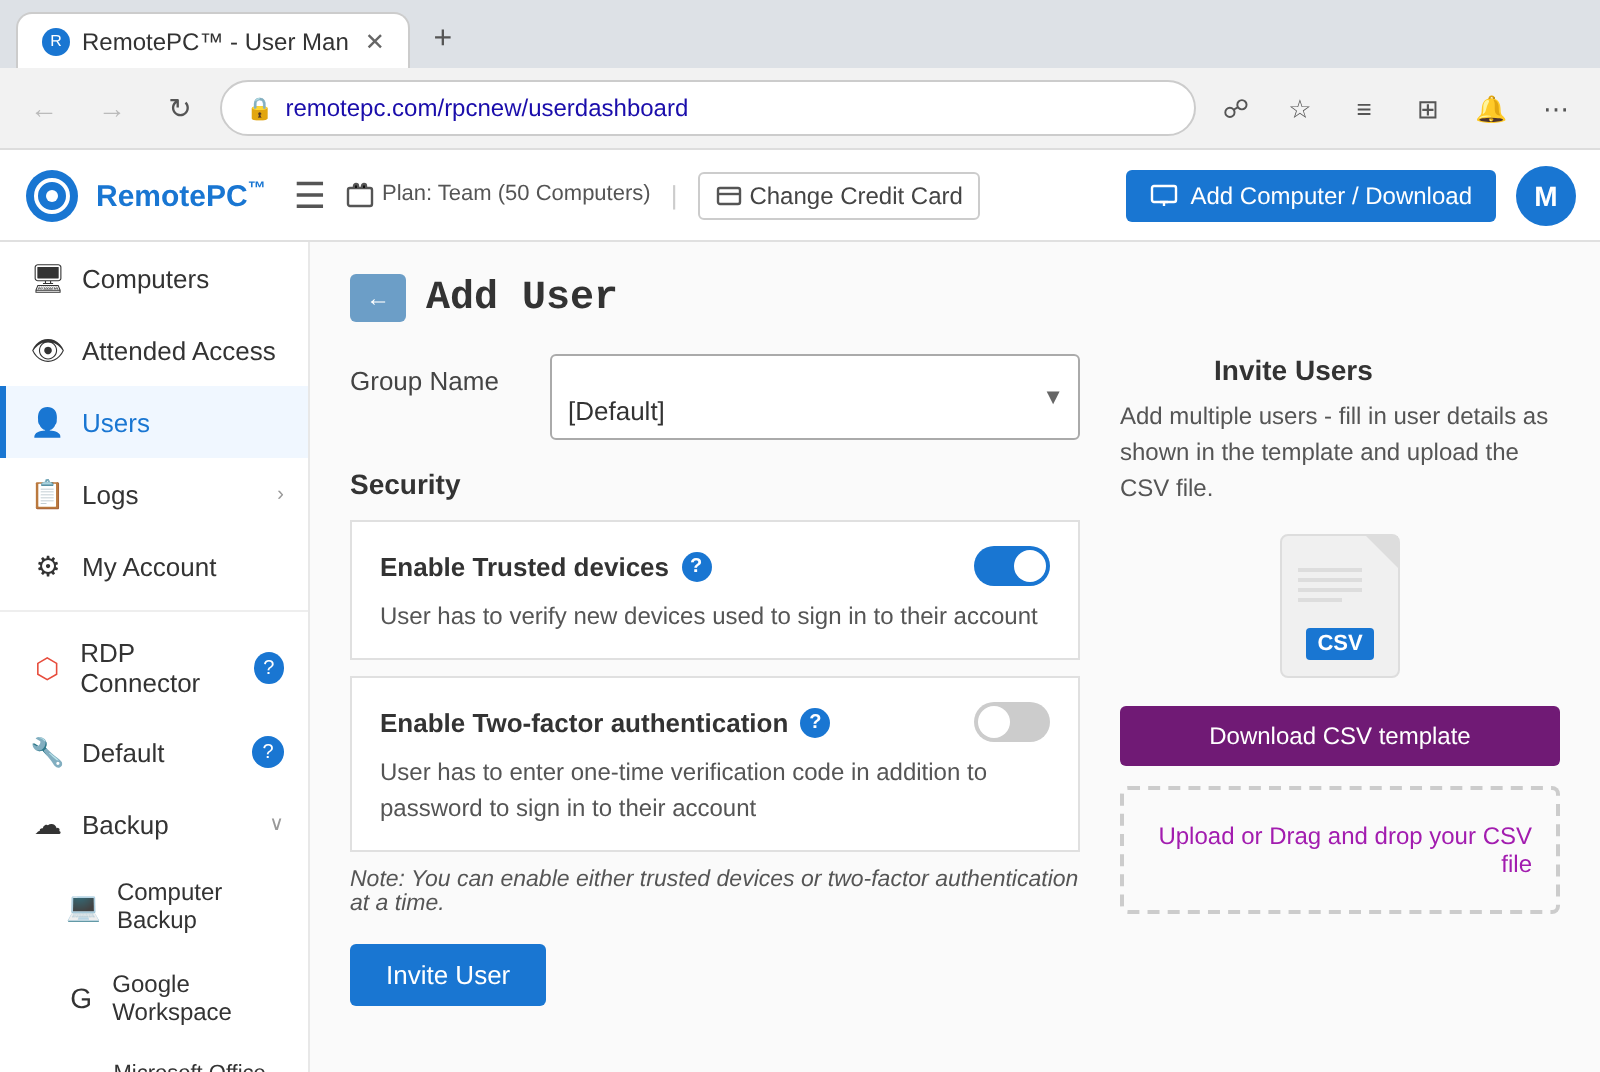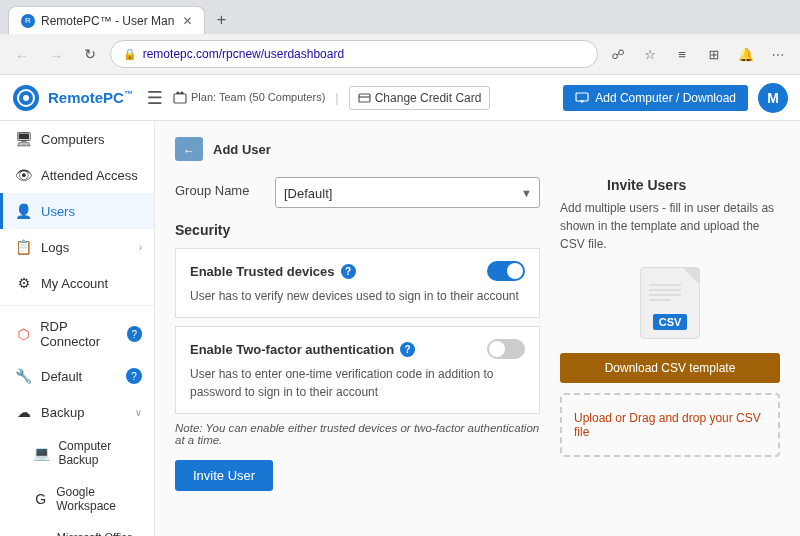--- a/index.html
+++ b/index.html
@@ -51,34 +51,34 @@
     .sidebar-divider { border: none; border-top: 1px solid #eee; margin: 4px 0; }
     .sidebar-sub { padding-left: 30px; }
     .sidebar-badge { margin-left: auto; background: #1976d2; color: white; border-radius: 50%; width: 16px; height: 16px; font-size: 10px; display: flex; align-items: center; justify-content: center; }
 
     
     .content { flex: 1; padding: 16px 20px; overflow-y: auto; background: #fafafa; }
     
     
     .page-header { display: flex; align-items: center; gap: 10px; margin-bottom: 16px; }
     .back-btn { width: 28px; height: 24px; background: #6c9ec7; border-radius: 3px; display: flex; align-items: center; justify-content: center; color: white; cursor: pointer; font-size: 12px; }
-    .page-title { font-size: 13px; font-weight: 600; color: #333; }
+    .page-title { font-size: 20px; font-weight: 600; color: #333; font-family: Liberation Mono, monospace; }
     
     .form-layout { display: flex; gap: 20px; }
     .form-main { flex: 1; }
     .form-side { width: 220px; }
     
     .form-row { display: flex; align-items: flex-start; margin-bottom: 14px; }
     .form-label { width: 100px; font-size: 13px; color: #444; padding-top: 6px; flex-shrink: 0; }
     .form-control-area { flex: 1; }
     .text-input { width: 100%; border: 1px solid #aaa; border-radius: 3px; padding: 6px 8px; font-size: 13px; color: #333; outline: none; }
     .input-note { font-size: 11px; color: #666; margin-top: 3px; }
     
     .select-wrapper { position: relative; display: inline-block; width: 100%; }
-    .form-select { width: 100%; border: 1px solid #aaa; border-radius: 3px; padding: 8px 28px 6px 8px; font-size: 13px; color: #333; appearance: none; background: white; cursor: pointer; outline: none; }
+    .form-select { width: 100%; border: 1px solid #aaa; border-radius: 3px; padding: 20px 28px 6px 8px; font-size: 13px; color: #333; appearance: none; background: white; cursor: pointer; outline: none; }
     .select-arrow { position: absolute; right: 8px; top: 50%; transform: translateY(-50%); color: #666; font-size: 11px; pointer-events: none; }
     
     
     .security-section { margin-top: 4px; }
     .security-title { font-size: 14px; font-weight: 600; color: #333; margin-bottom: 10px; }
     .security-card { background: #fff; border: 1px solid #e0e0e0; border-radius: 0; padding: 12px 14px; margin-bottom: 8px; }
     .security-card-header { display: flex; align-items: center; justify-content: space-between; margin-bottom: 6px; }
     .security-card-title { font-size: 13px; font-weight: 600; color: #333; display: flex; align-items: center; gap: 6px; }
     .help-icon { width: 15px; height: 15px; background: #1976d2; border-radius: 50%; color: white; font-size: 10px; display: flex; align-items: center; justify-content: center; cursor: pointer; }
     .security-desc { font-size: 12px; color: #555; line-height: 1.5; }
@@ -95,22 +95,22 @@
     
     
     .action-row { display: flex; align-items: center; gap: 10px; margin-top: 14px; }
     .invite-btn { background: #1976d2; color: white; border: none; border-radius: 3px; padding: 8px 18px; font-size: 13px; font-weight: 500; cursor: pointer; }
     .invite-title { font-size: 14px; font-weight: 600; color: #333; margin-bottom: 6px; margin-left: 47px; }
     .invite-desc { font-size: 12px; color: #555; line-height: 1.5; margin-bottom: 14px; }
     .csv-icon-area { display: flex; justify-content: center; margin-bottom: 14px; }
     .csv-file-body { width: 60px; height: 72px; background: #f0f0f0; border-radius: 4px; border: 1px solid #ddd; position: relative; display: flex; flex-direction: column; align-items: center; justify-content: flex-end; padding-bottom: 8px; }
     .csv-file-corner { position: absolute; top: 0; right: 0; width: 16px; height: 16px; background: #ddd; clip-path: polygon(0 0, 100% 100%, 100% 0); }
     .csv-badge { background: #1976d2; color: white; font-size: 11px; font-weight: bold; padding: 2px 6px; border-radius: 2px; }
-    .download-csv-btn { background: #a16207; color: white; border: none; border-radius: 3px; padding: 8px 14px; font-size: 12px; cursor: pointer; width: 100%; margin-bottom: 10px; }
-    .upload-dropzone { border: 2px dashed #ccc; border-radius: 4px; padding: 16px 12px; text-align: left; font-size: 12px; color: #c2410c; cursor: pointer; }
+    .download-csv-btn { background: #701a75; color: white; border: none; border-radius: 3px; padding: 8px 14px; font-size: 12px; cursor: pointer; width: 100%; margin-bottom: 10px; }
+    .upload-dropzone { border: 2px dashed #ccc; border-radius: 4px; padding: 16px 12px; text-align: right; font-size: 12px; color: #a21caf; cursor: pointer; }
 
     
     .sidebar-rdp { color: #e74c3c; }
     .sidebar-helpdesk { color: #e67e22; }
     .sidebar-backup-sub { font-size: 12px; }
   </style>
 </head>
 <body>
 
 <div class="browser-chrome">

